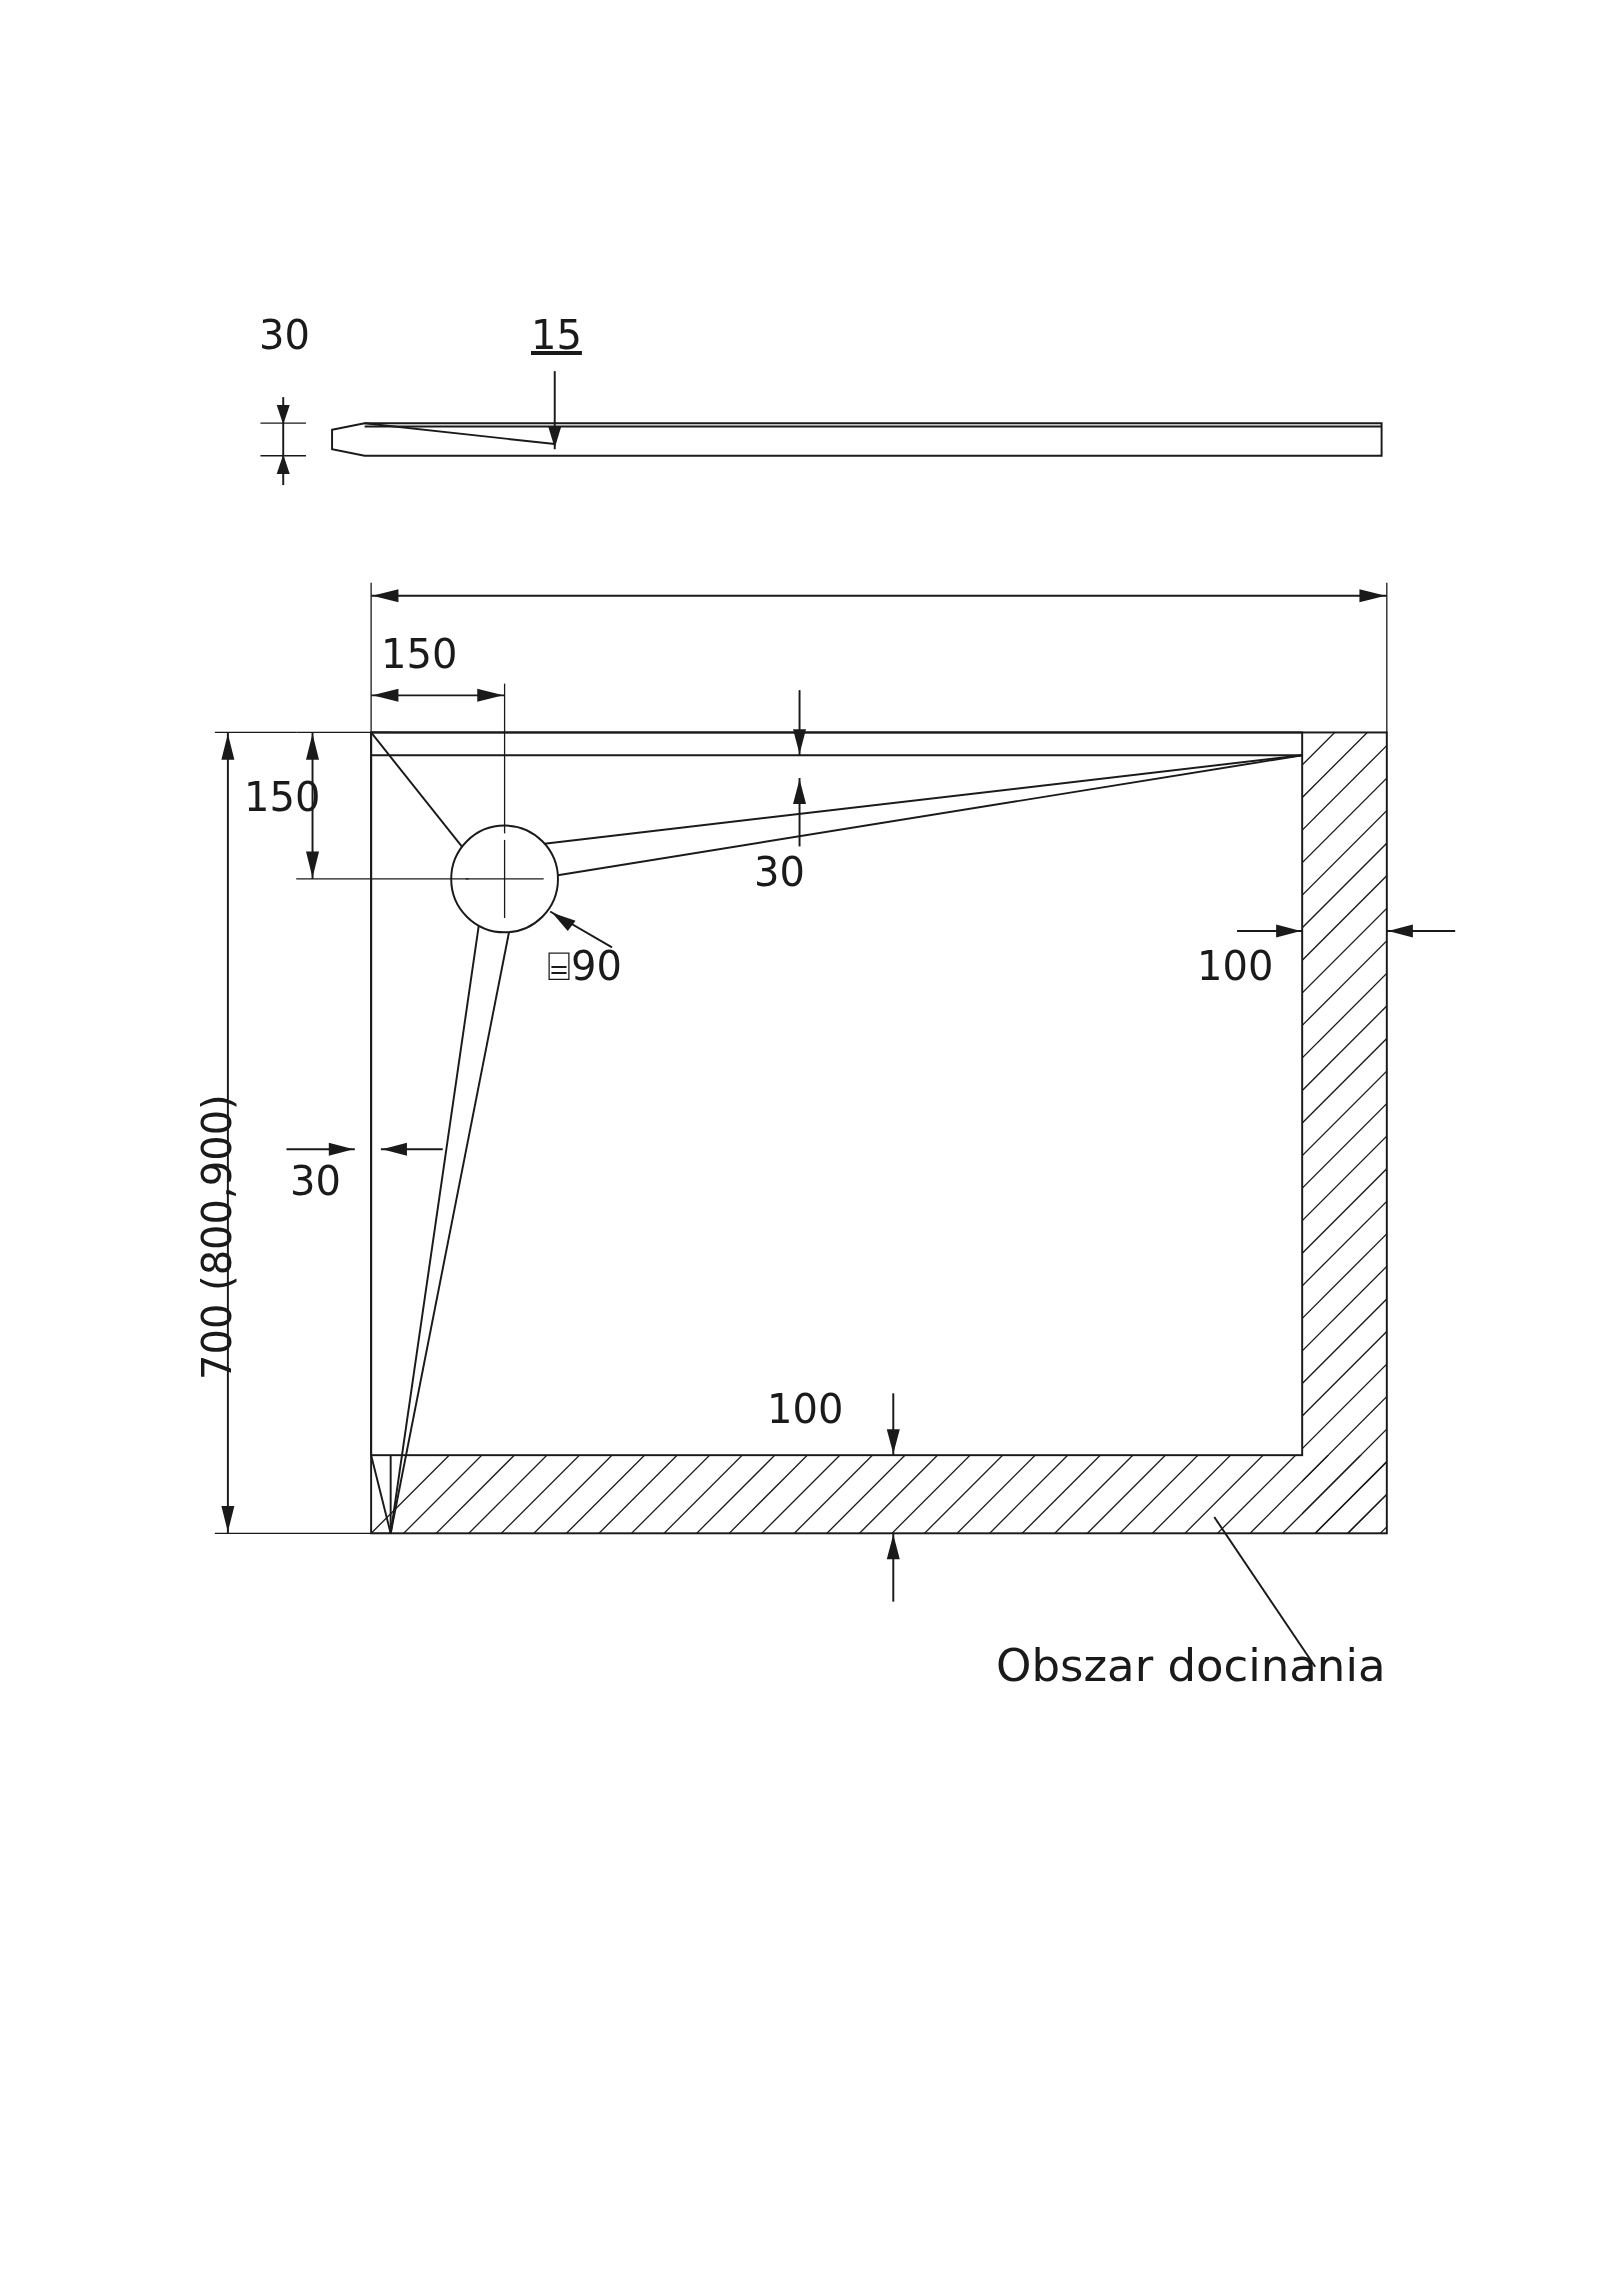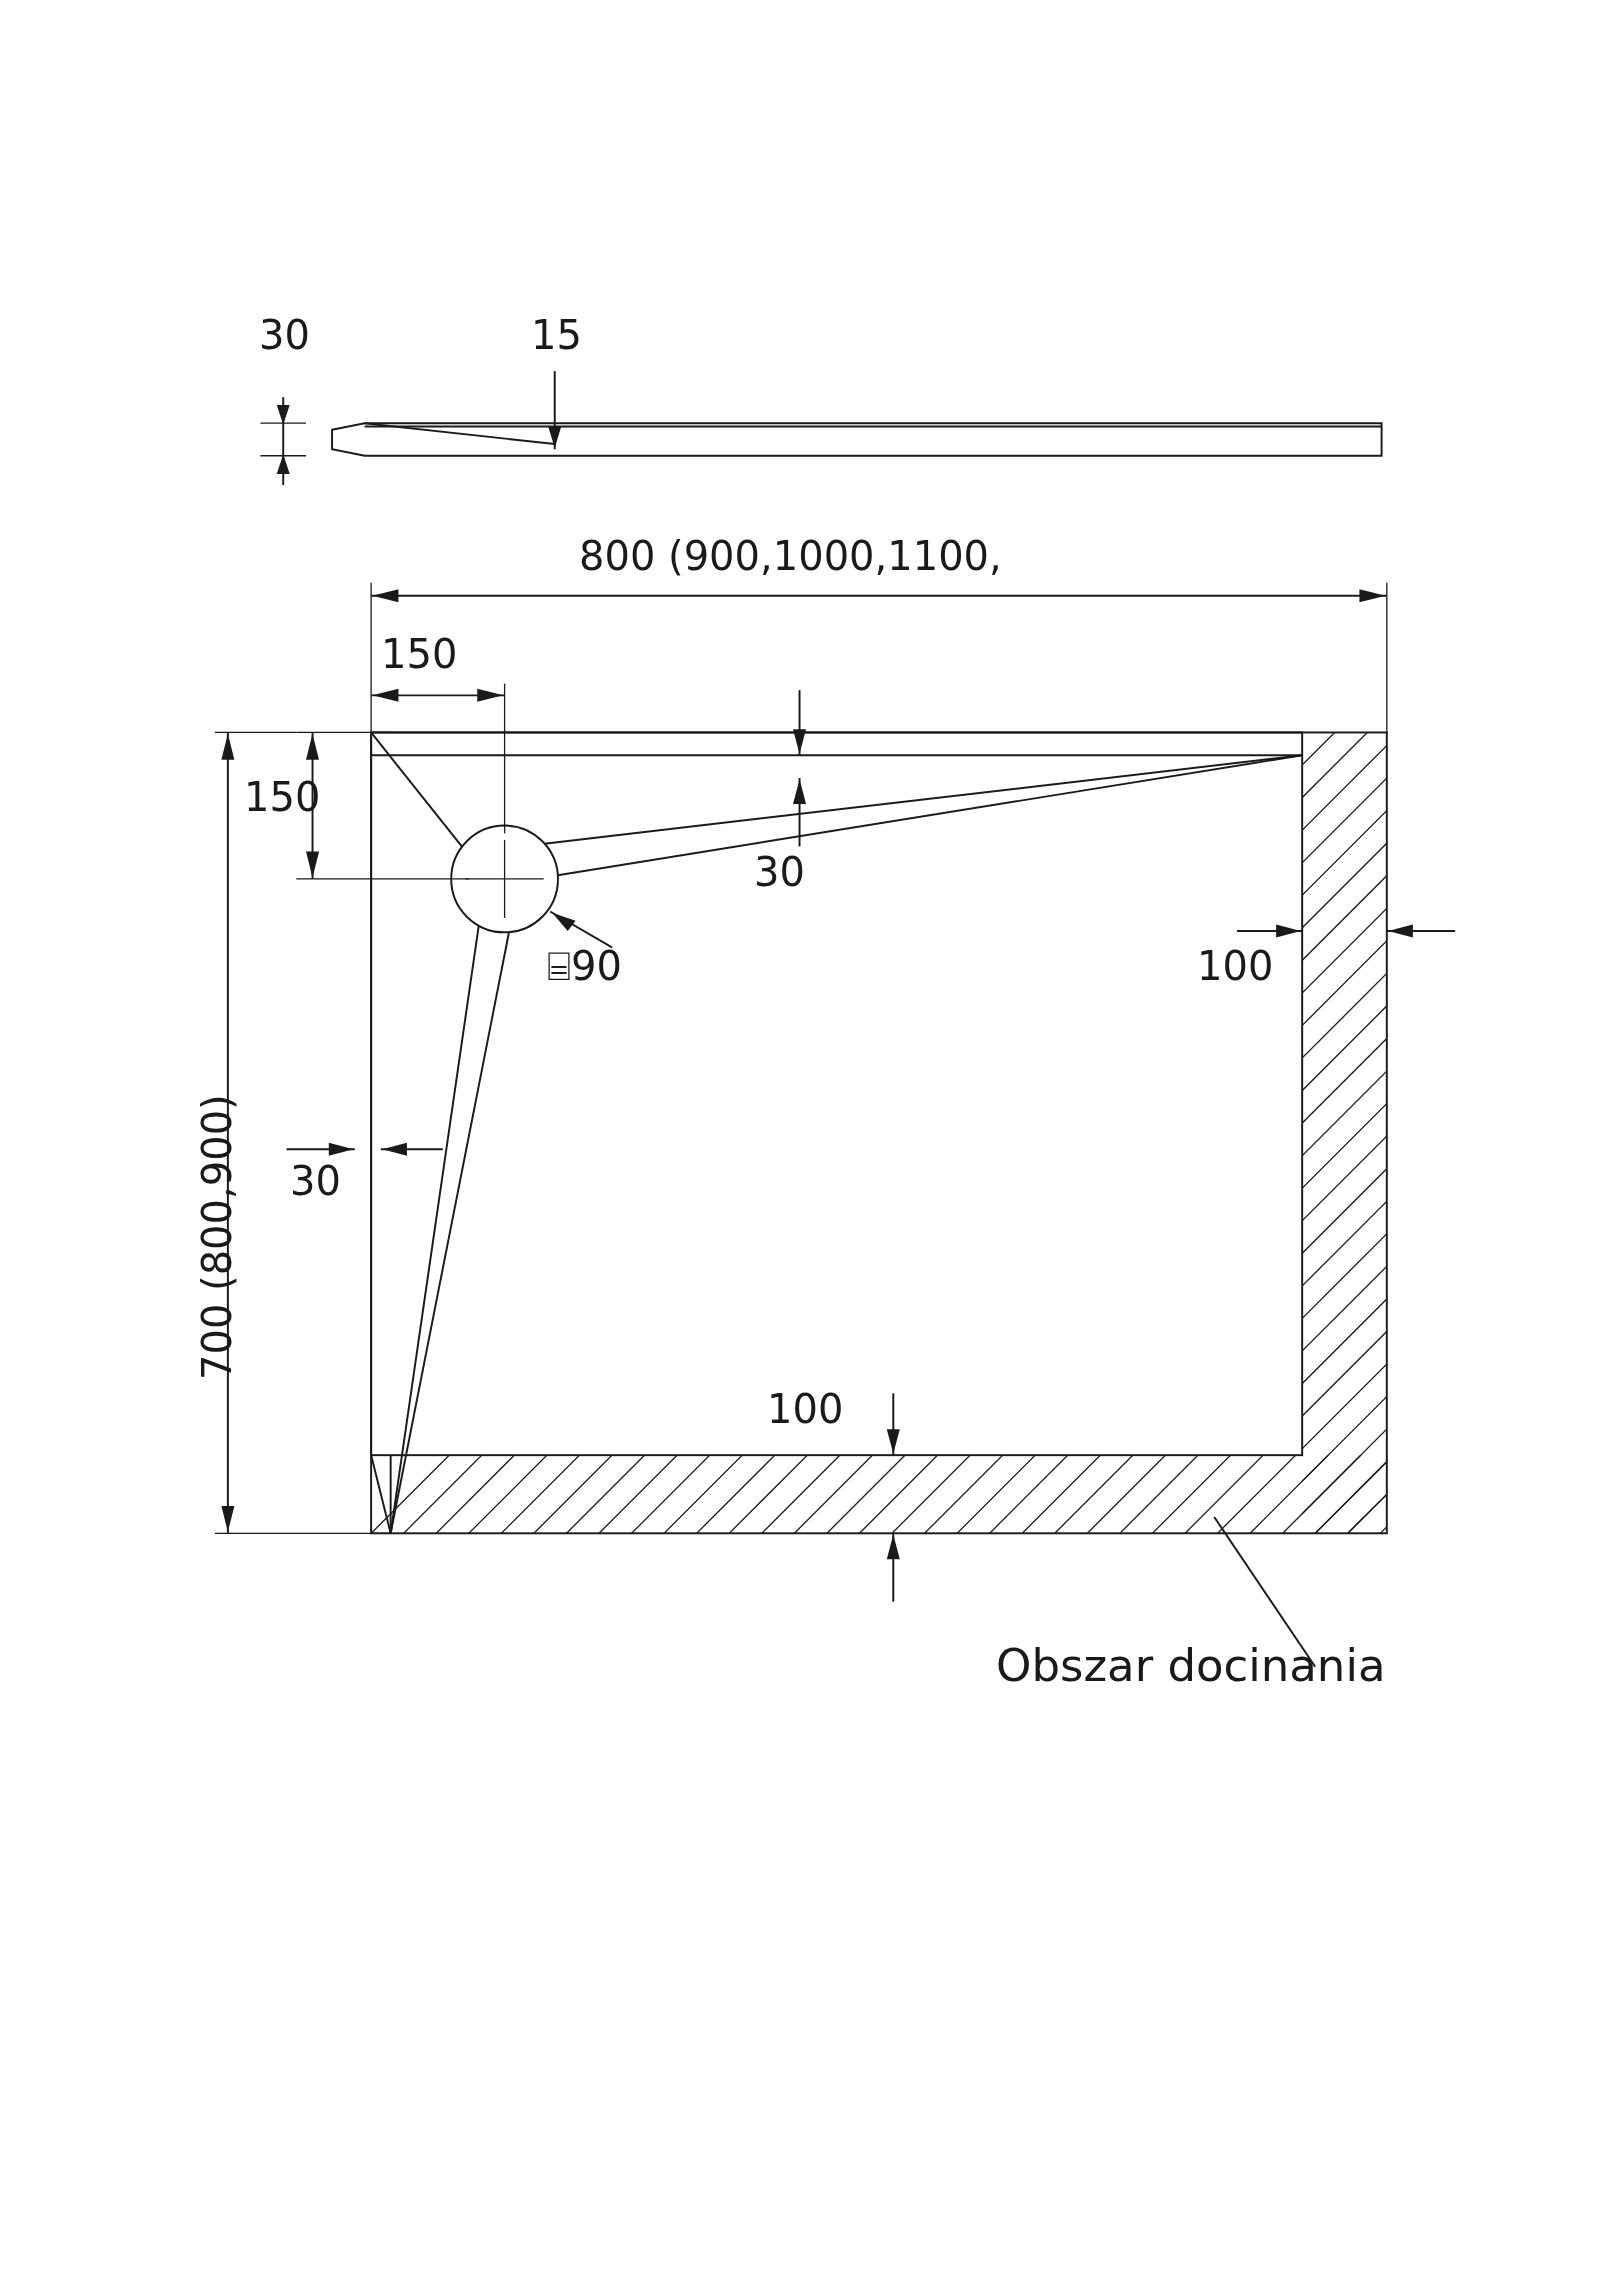--- a/index.html
+++ b/index.html
@@ -237,23 +237,22 @@
     </g>
 
     <g stroke="#1a1a1a" stroke-width="3">
       <line x1="1865" y1="2330" x2="2020" y2="2560"></line>
     </g>
 
   </svg>
 
   <div class="lbl lbl-big" style="left:259px; top:313px;">30</div>
 
-  <div class="lbl lbl-big" style="left:531px; top:313px;">15</div>
-
-  <div class="lbl lbl-big" style="left:579px; top:534px;">800 (900,1000,1100,</div>
+  <div class="lbl lbl-big" style="left:531px; top:313px;text-decoration:underline;">15</div>
+
 
 
   <div class="lbl lbl-big" style="left:381px; top:632px;">150</div>
 
   <div class="lbl lbl-big" style="left:244px; top:775px;">150</div>
 
   <div class="lbl lbl-big rot90" style="left:195px; top:1380px;">700 (800,900)</div>
 
   <div class="lbl lbl-big" style="left:754px; top:850px;">30</div>
 

